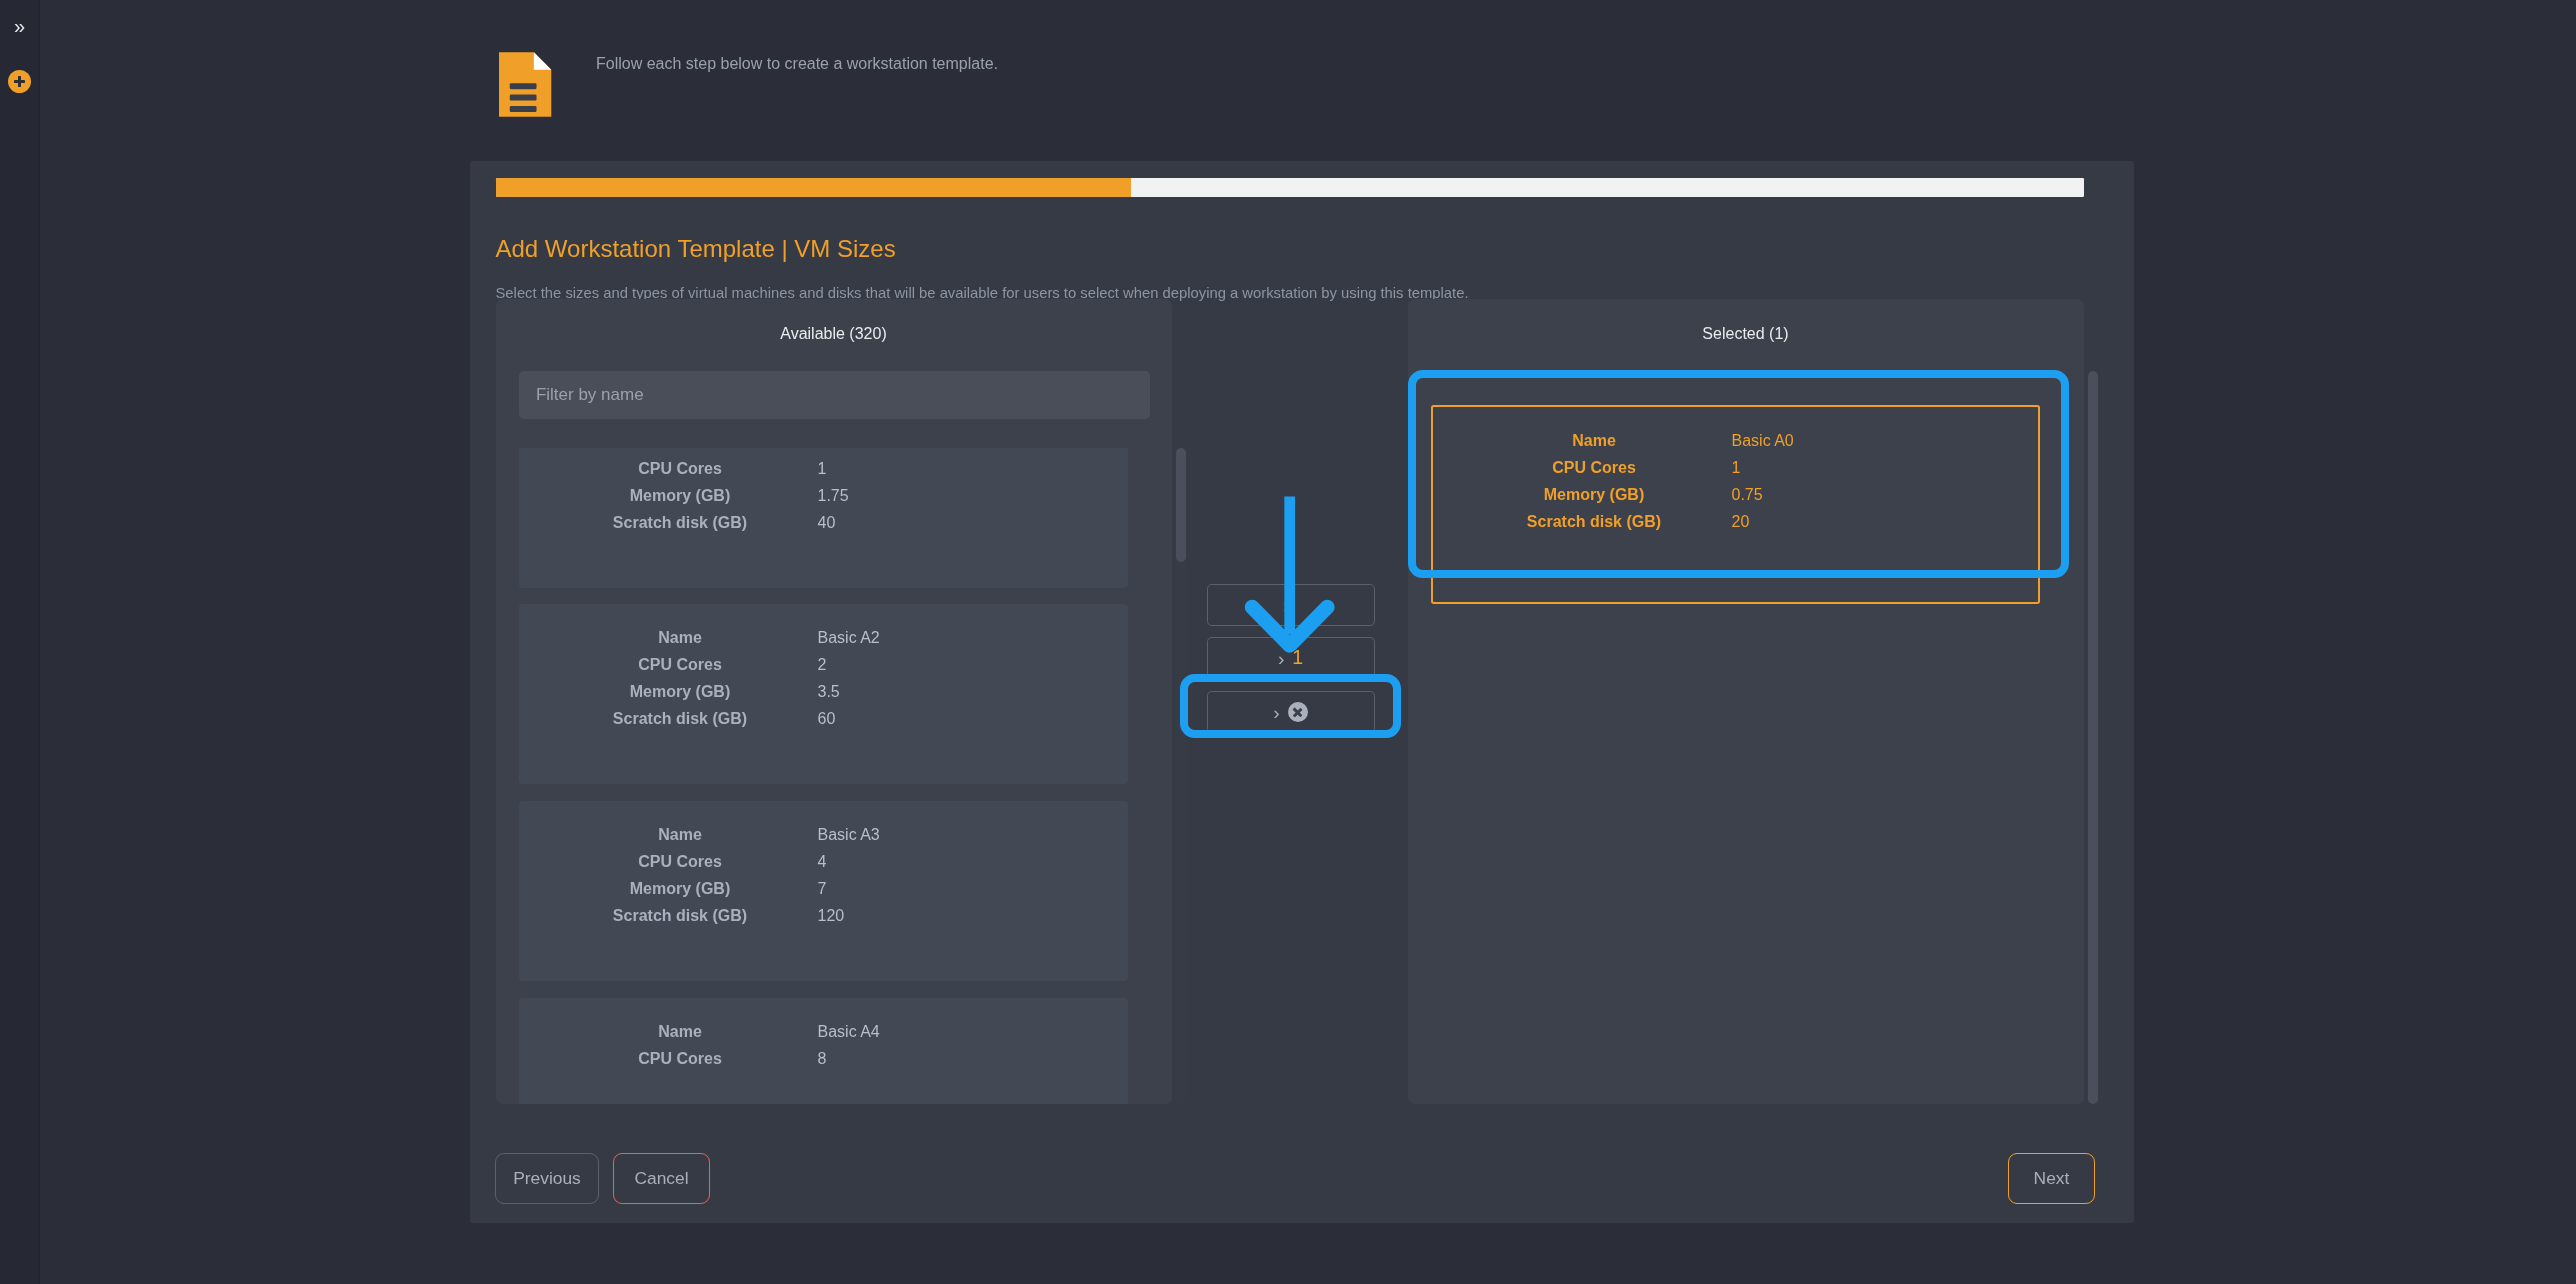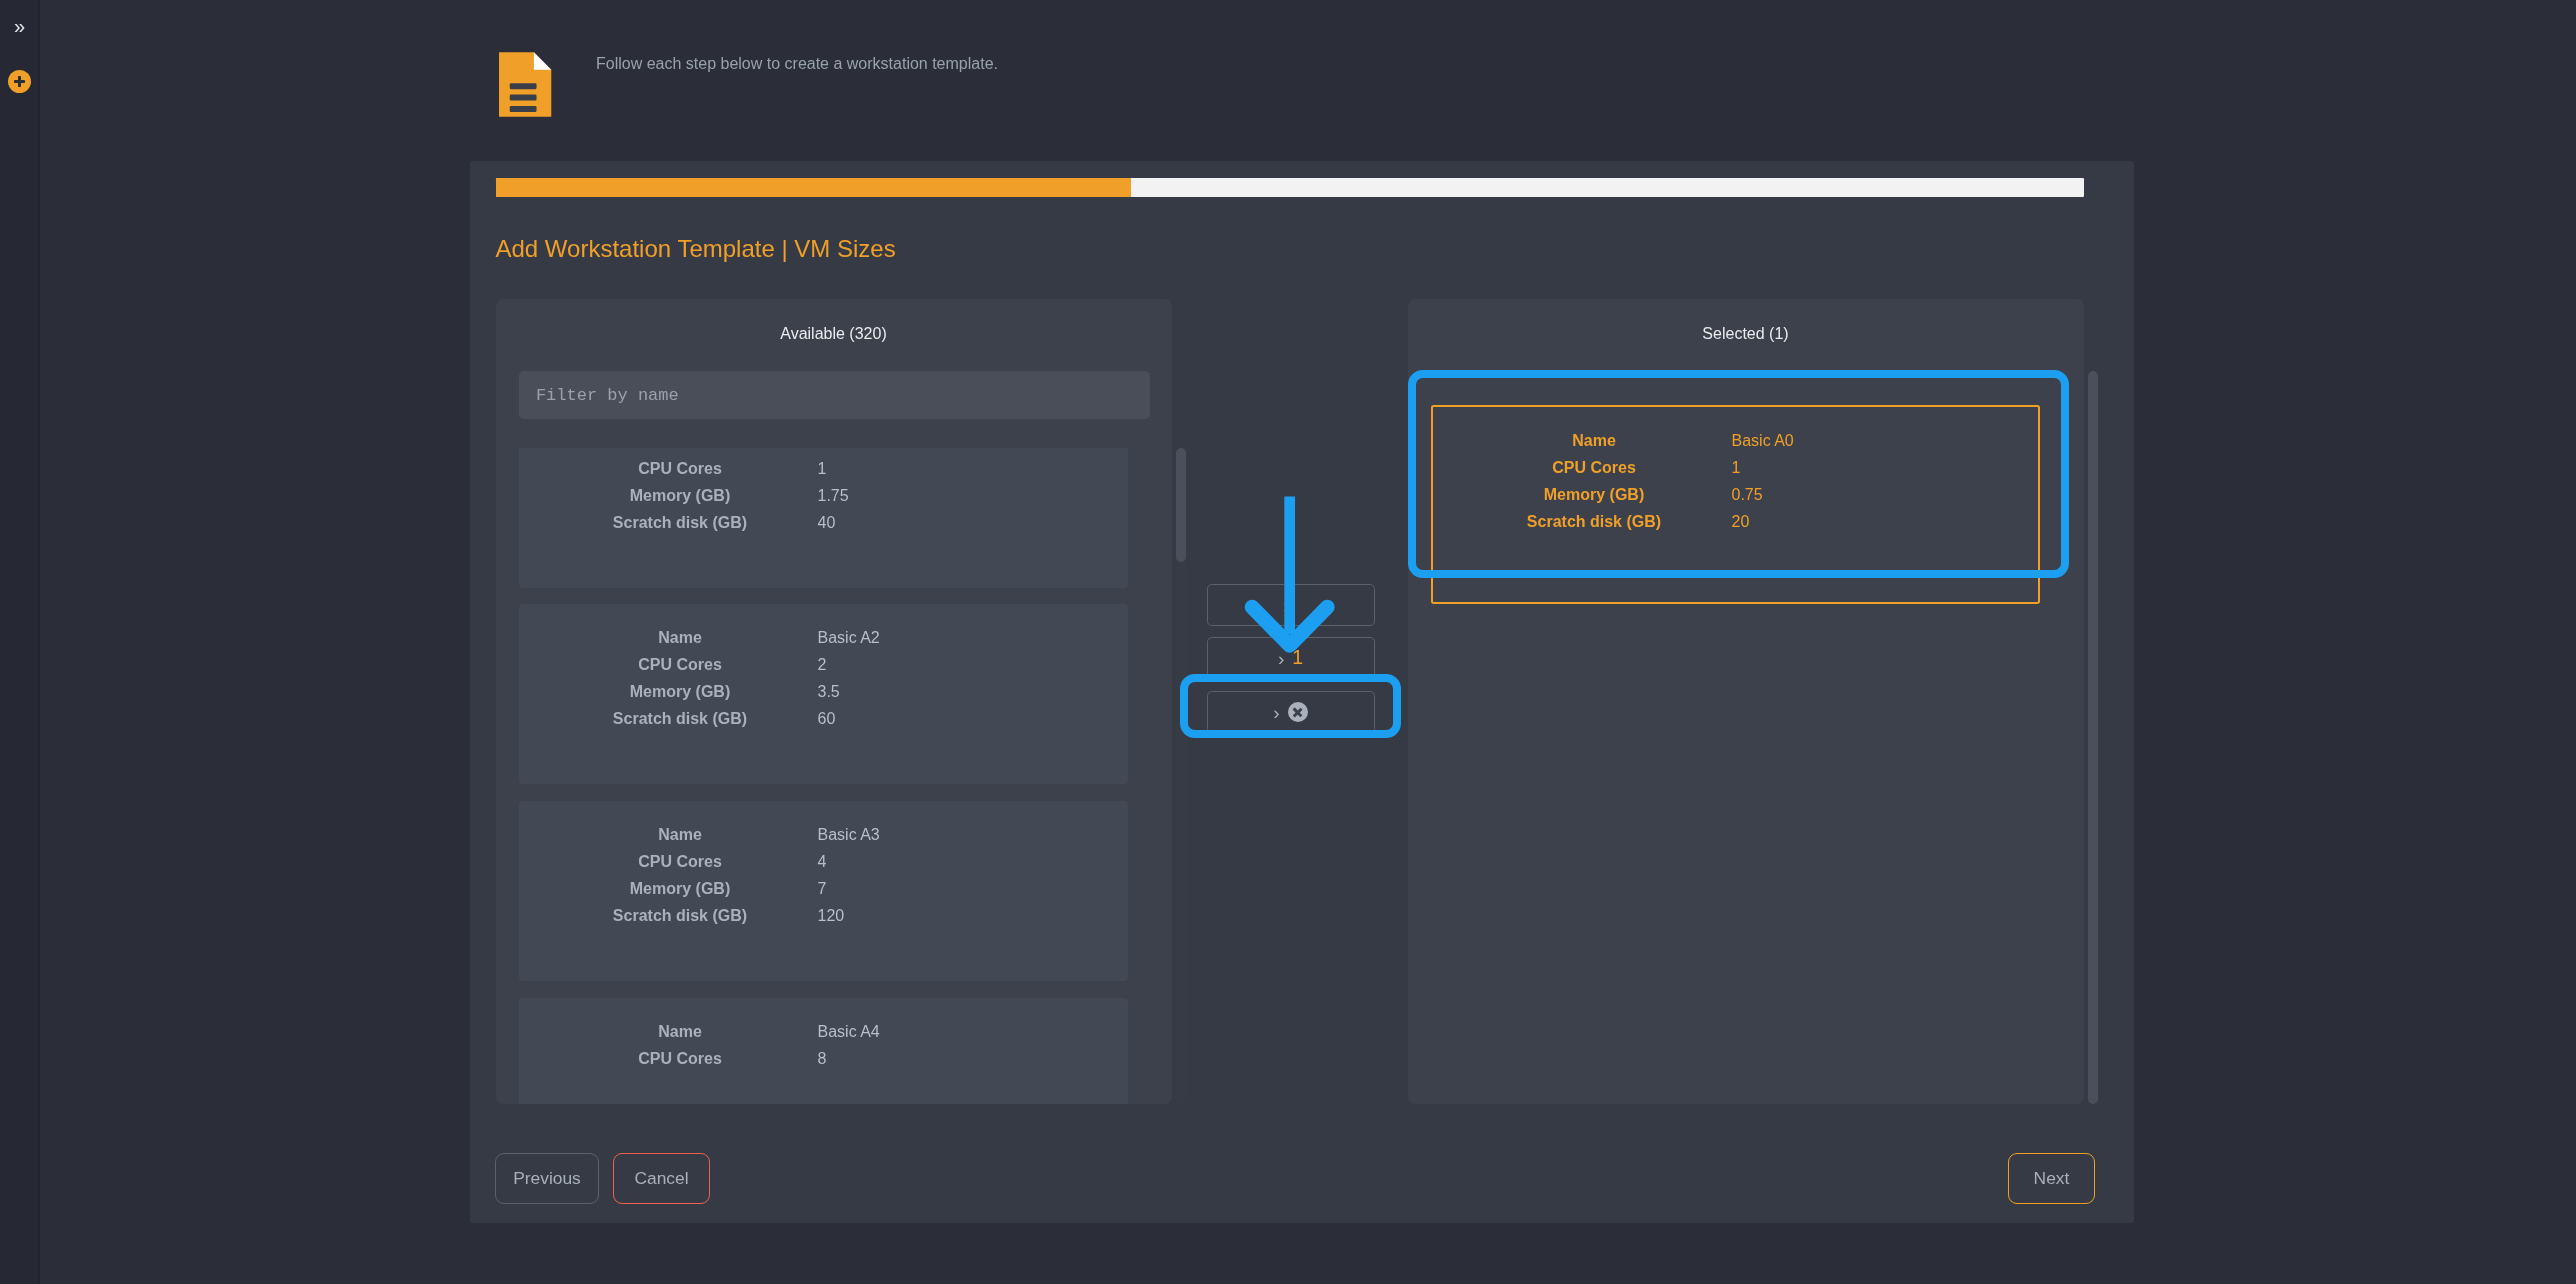--- a/index.html
+++ b/index.html
@@ -145,21 +145,21 @@
 
   #filter-input {
     position: absolute;
     left: 23px; top: 72px;
     width: 631px; height: 48px;
     background: #4a4e59;
     border: none;
     border-radius: 4.7px;
     color: #fdba74;
     font-size: 17px;
-    font-family: Liberation Mono, monospace;
+    font-family: Liberation Sans, sans-serif;
     padding: 0 17.4px;
     outline: none;
   }
   #filter-input::placeholder { color: #9aa1ad; }
 
   .list-scroll {
     position: absolute;
     left: 0;
     width: 100%;
     overflow: hidden;
@@ -324,20 +324,21 @@
   </div>
 </div>
 
 <div id="main-card">
 
   <div id="progress-track">
     <div id="progress-fill" style="width: 40%;"></div>
   </div>
 
   <div id="step-title">Add Workstation Template | VM Sizes</div>
+  <div id="step-desc">Select the sizes and types of virtual machines and disks that will be available for users to select when deploying a workstation by using this template.</div>
 
   <div id="dual-list">
 
     <div id="available-panel" class="panel">
       <div class="panel-title">Available (320)</div>
       <input id="filter-input" type="text" placeholder="Filter by name" style="">
       <div id="available-list" class="list-scroll">
           <div class="vm-card" style="top: -40px;">
             <div class="vm-rows">
               <div class="vm-row">

